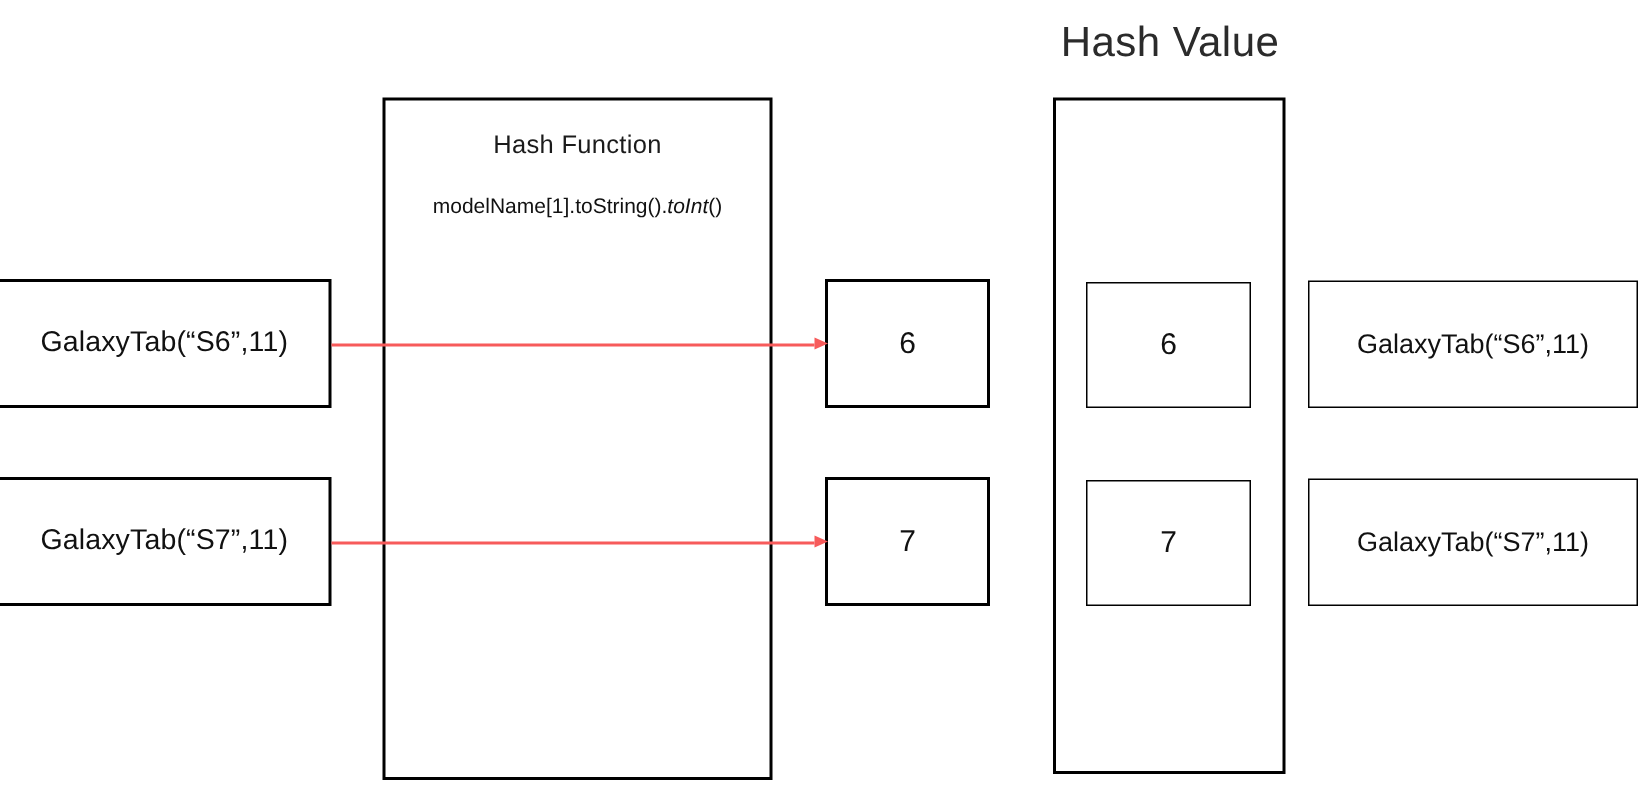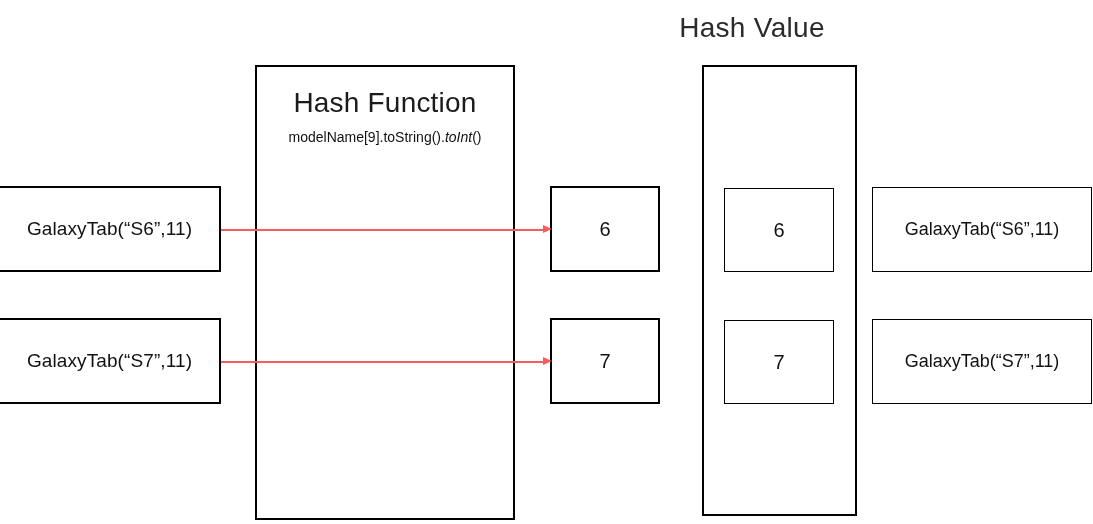--- a/index.html
+++ b/index.html
@@ -46,41 +46,41 @@
   #hash-function-box {
     display: block;
     padding: 0;
   }
   .hf-title {
     position: absolute;
     left: 0;
     right: 0;
     top: 20px;
     text-align: center;
-    font-size: 28px;
+    font-size: 17px;
     color: #1b1b1b;
     letter-spacing: 0.2px;
   }
   .hf-expr {
     position: absolute;
     left: 0;
     right: 0;
     top: 62px;
     text-align: center;
     font-size: 14px;
     color: #111111;
     white-space: nowrap;
   }
   .hf-expr i {
   }
 
   
   #hash-value-title {
     position: absolute;
-    left: 612px;
+    left: 640px;
     top: 12px;
     width: 280px;
     text-align: center;
     font-size: 28px;
     color: #2b2b2b;
     letter-spacing: 0.3px;
   }
   .hv-num {
     font-size: 20px;
     color: #111111;
@@ -116,21 +116,21 @@
 </style>
 </head>
 <body>
 
 <div id="canvas">
 
   <div id="hash-value-title">Hash Value</div>
 
   <div class="box" id="hash-function-box" style="left:255px; top:65px; width:260px; height:455px;">
     <div class="hf-title">Hash Function</div>
-    <div class="hf-expr"><span>modelName[9].toString().</span><i>toInt</i><span>()</span></div>
+    <div class="hf-expr"><span>modelName[1].toString().</span><i>toInt</i><span>()</span></div>
   </div>
 
   <div class="box" id="hash-table-container" style="left:702px; top:65px; width:155px; height:451px;"></div>
 
   <div class="box input-box" style="left:-2px; top:186px; width:223px; height:86px;">
     <span>GalaxyTab(“S6”,11)</span>
   </div>
 
   <div class="box input-box" style="left:-2px; top:318px; width:223px; height:86px;">
     <span>GalaxyTab(“S7”,11)</span>

